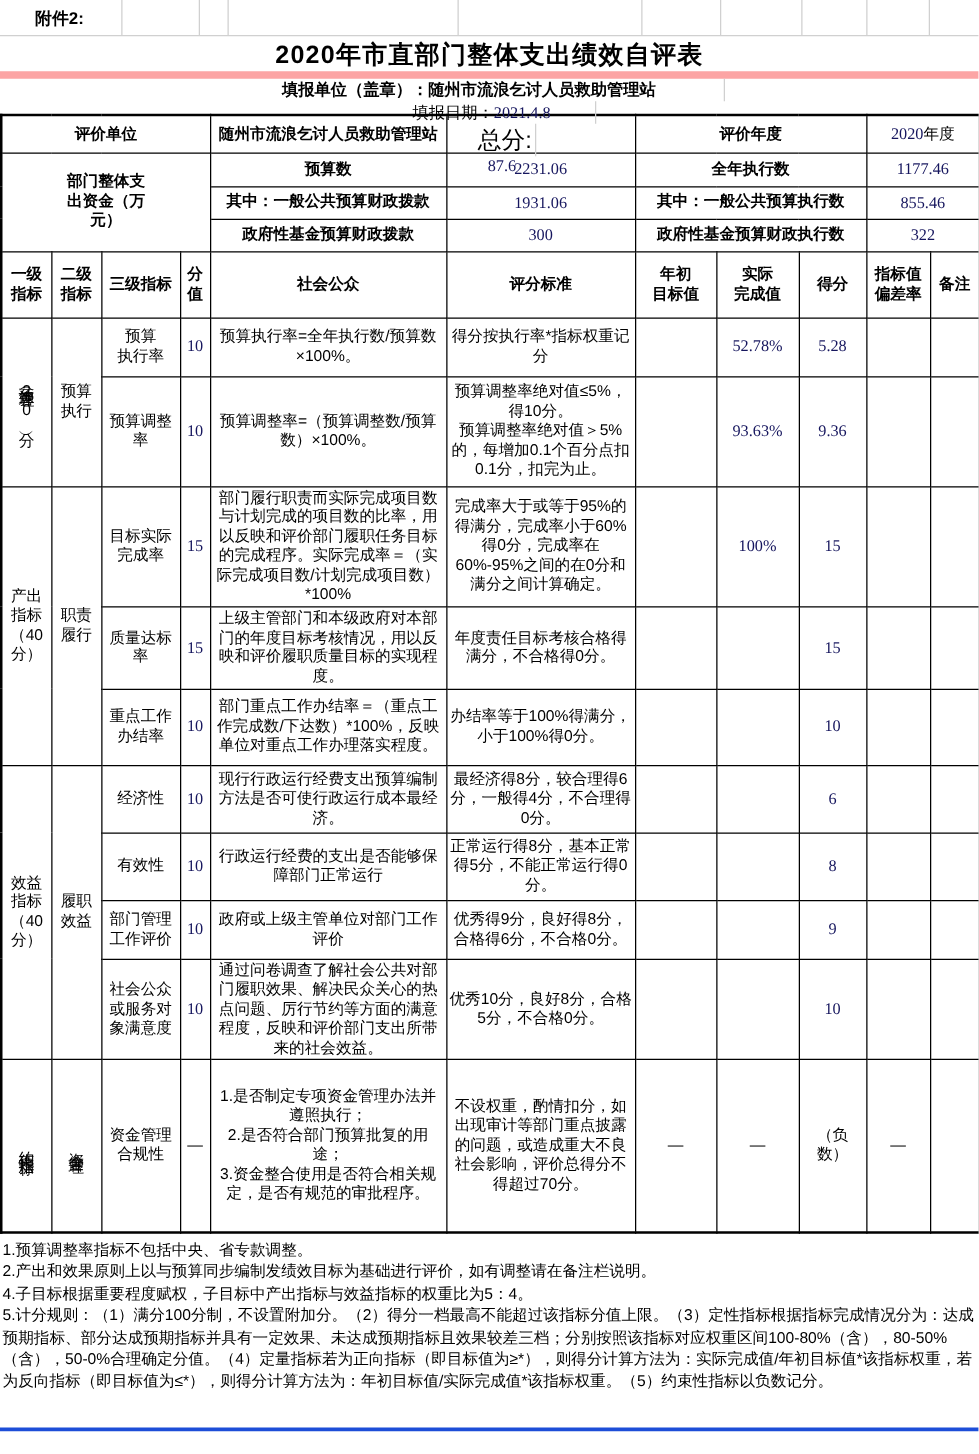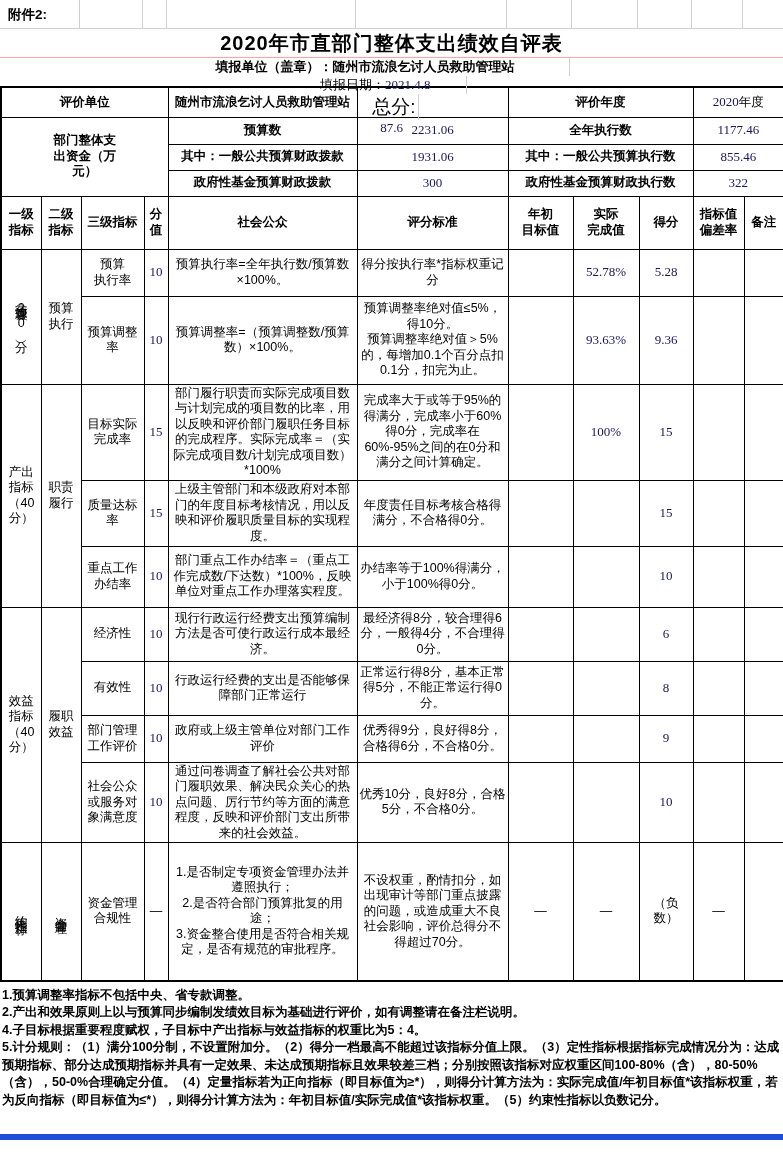--- a/index.html
+++ b/index.html
@@ -1,43 +1,43 @@
 <!DOCTYPE html>
 <html><head>
 <meta charset="utf-8">
 <style>
   html,body{margin:0;padding:0;background:#fff;}
   .page{position:relative;width:783px;height:1163px;background:#fff;overflow:hidden;
         font-family:"Liberation Sans","DejaVu Sans",sans-serif;color:#000;}
   
-  .grid-row{display:flex;box-sizing:border-box;}
+  .grid-row{display:flex;box-sizing:border-box;padding-left:20px;}
   .grid-row .c{box-sizing:border-box;border-right:1px solid #d0d0d0;height:100%;}
   .row-attach{height:29px;border-bottom:1px solid #d0d0d0;align-items:center;}
   .attach-label{font-size:13.5px;font-weight:bold;padding-left:8px;line-height:29px;}
-  .row-title{height:28px;border-bottom:1px solid #fca5a5;display:flex;align-items:center;justify-content:center;text-align:center;}
+  .row-title{height:28px;border-bottom:6px solid #fca5a5;display:flex;align-items:center;justify-content:center;text-align:center;}
   .title{font-size:20px;font-weight:bold;letter-spacing:1px;}
   .row-fill{height:28px;align-items:center;flex-direction:column;}
   .row-fill .c{display:flex;align-items:center;}
   .fill-unit{font-size:13px;font-weight:bold;padding-left:2px;}
   .fill-date{font-size:13px;font-weight:normal;padding-left:4px;}
   .total-label{font-size:19px;font-weight:normal;justify-content:flex-end;padding-right:2px;}
   .center-c{justify-content:center;}
   
   table.t{border-collapse:collapse;table-layout:fixed;width:783px;border:2px solid #000;}
   table.t td{border:1px solid #000;padding:1px 2px;text-align:center;vertical-align:middle;
              font-size:12.5px;line-height:15.5px;white-space:pre-line;overflow:hidden;}
   td.left{text-align:left;}
   .b{font-weight:bold;}
   .num{font-family:"Liberation Serif","DejaVu Serif",serif;color:#16165e;font-size:13px;letter-spacing:0;}
   td.vcell{padding:0;}
   .vtext{writing-mode:vertical-rl;text-orientation:upright;display:inline-block;
          line-height:16px;letter-spacing:2px;font-size:12.5px;}
   .vwrap{height:96px;letter-spacing:1px;}
   
-  .notes{box-sizing:border-box;height:158px;border-bottom:6px solid #1d4ed8;padding:5px 2px 17px 2px;font-weight:bold;}
+  .notes{box-sizing:border-box;height:158px;border-bottom:3px solid #1d4ed8;padding:5px 2px 17px 2px;}
   .note-line{font-size:12.5px;line-height:17.5px;}
 </style>
 </head>
 <body>
 
 <div class="page">
 
   <div class="grid-row row-attach">
     <div class="c attach-label" style="width:80px">附件2:</div>
     <div class="c" style="width:63px"></div>

